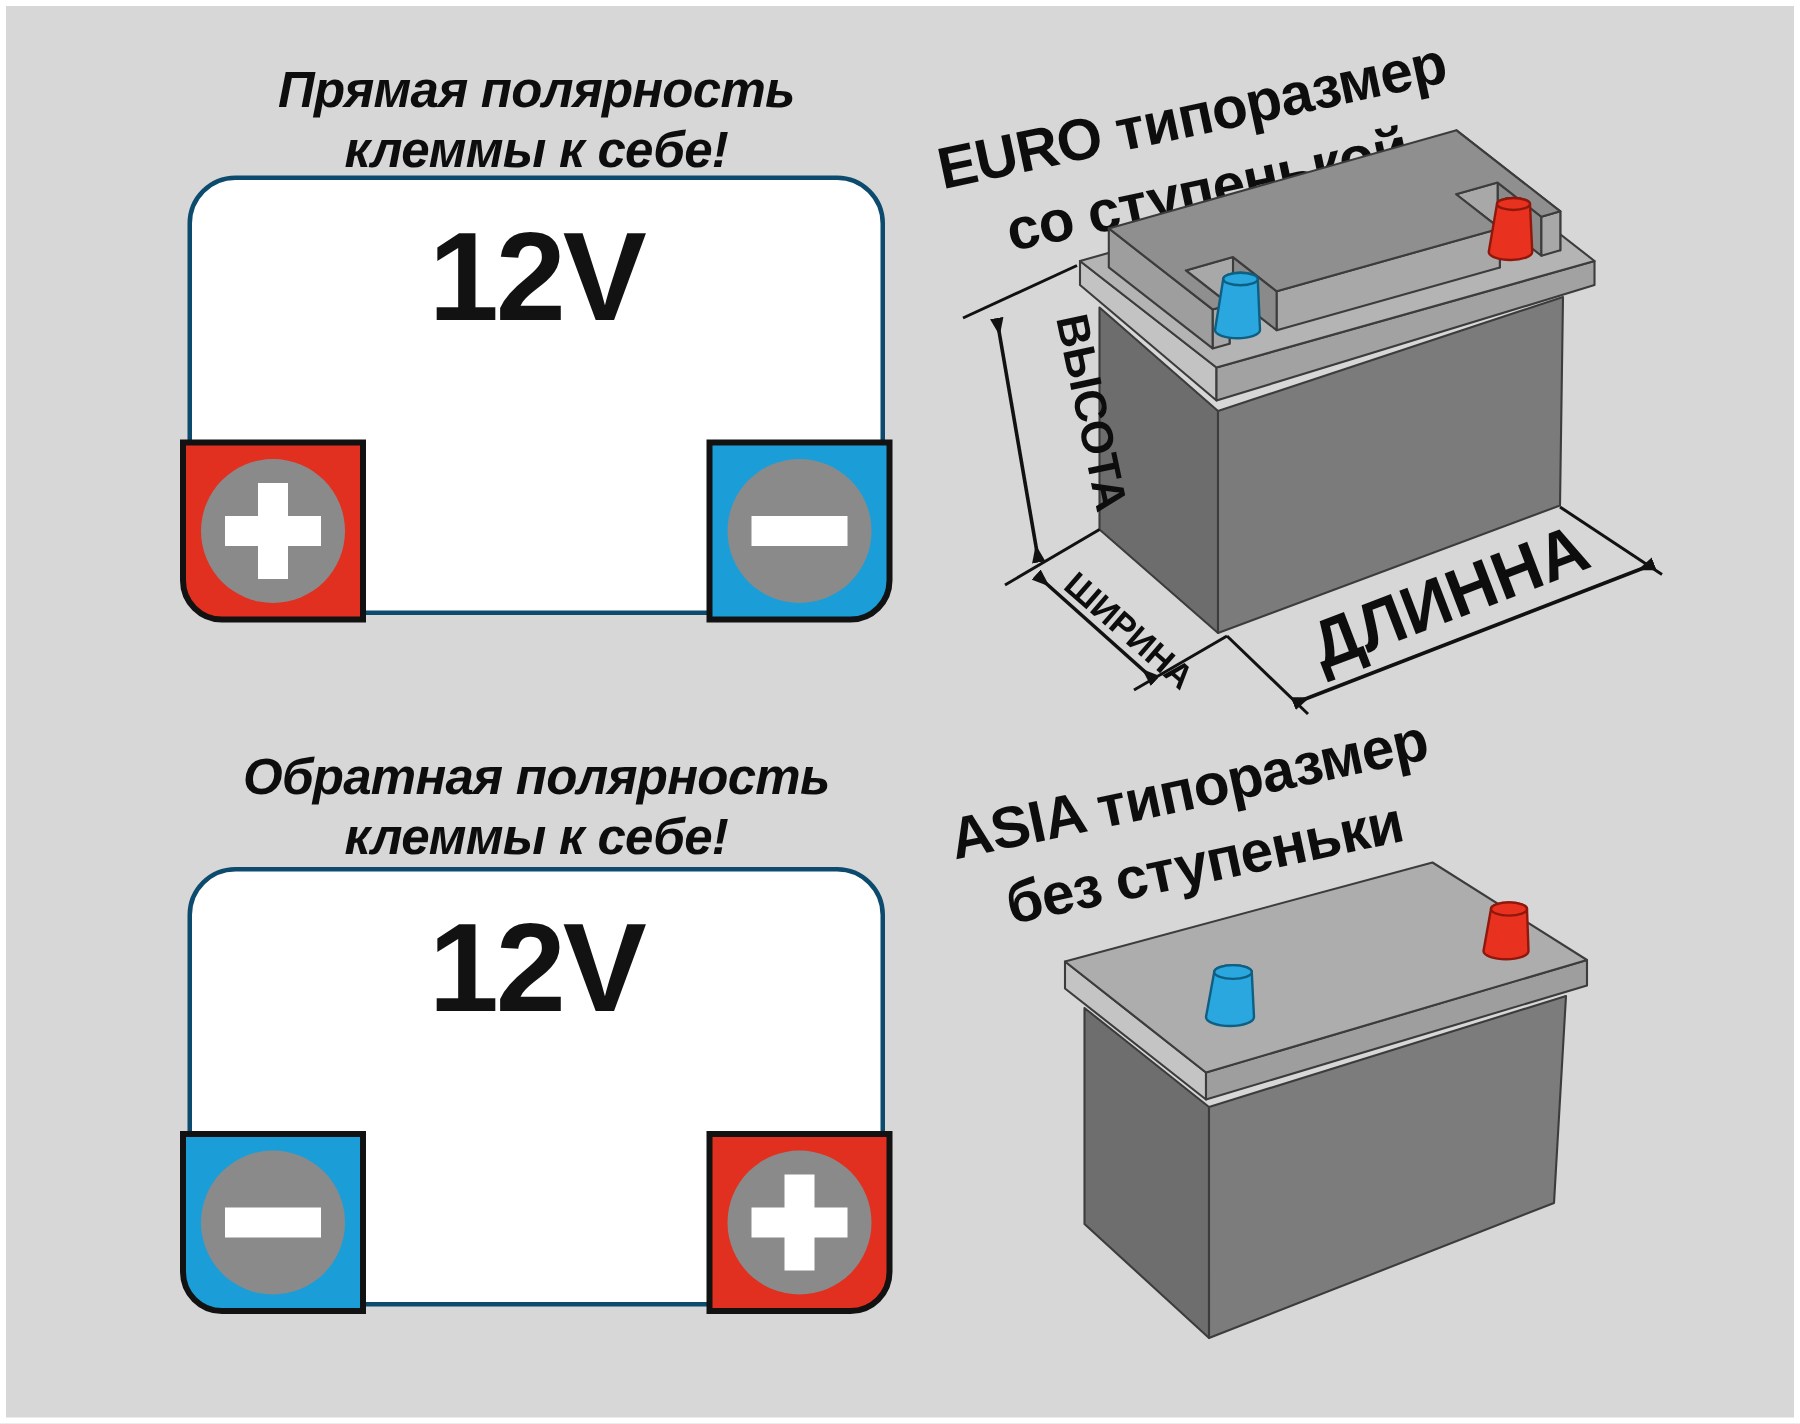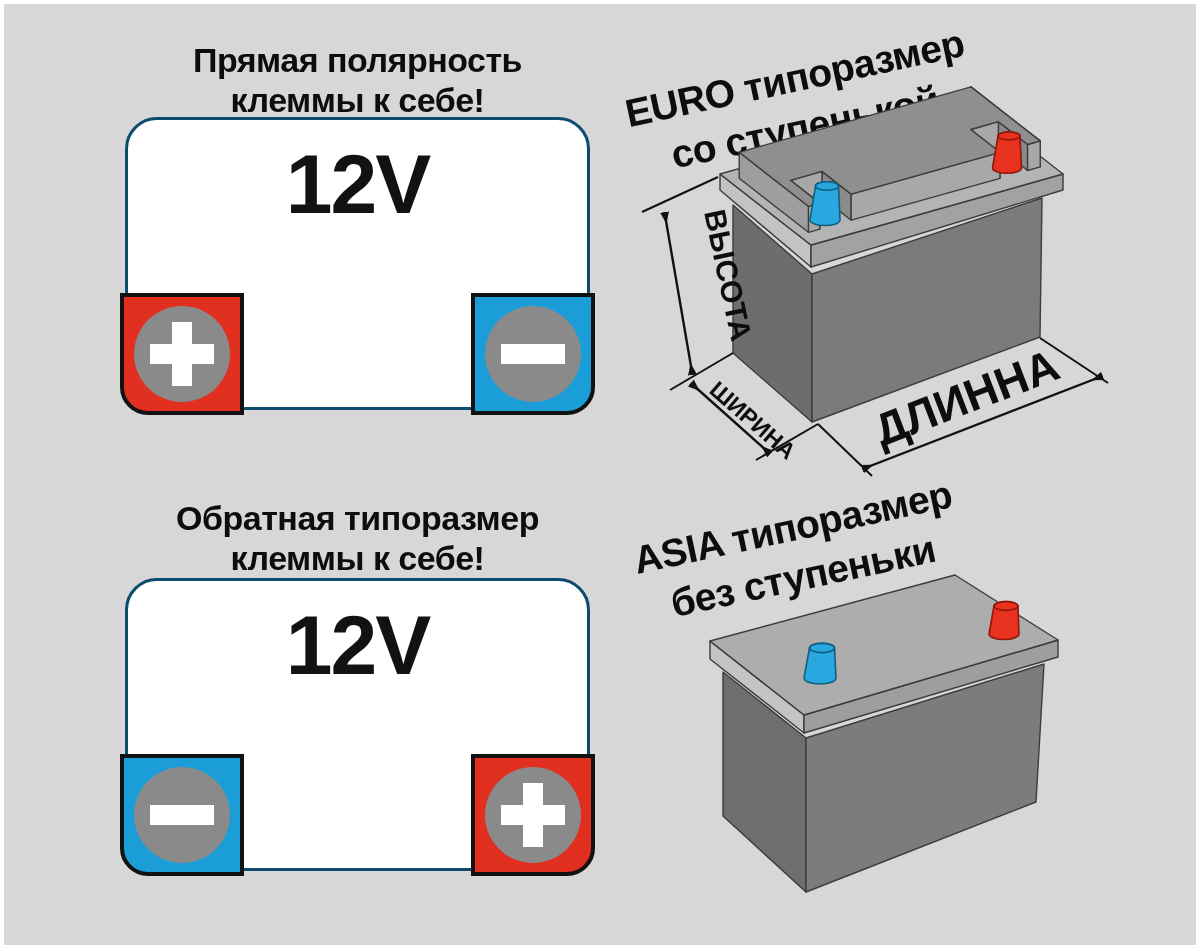--- a/index.html
+++ b/index.html
@@ -1,21 +1,21 @@
 <!DOCTYPE html>
 <html><head>
 <meta charset="utf-8">
 <style>
   html,body{margin:0;padding:0;}
   body{width:1200px;height:949px;overflow:hidden;font-family:"Liberation Sans","DejaVu Sans",sans-serif;}
   #stage{position:relative;width:1200px;height:949px;background:#d7d7d7;box-shadow:inset 0 0 0 4px #ffffff;}
 
   
   .pol-title{position:absolute;width:465px;text-align:center;font-size:34px;font-weight:bold;
-             color:#0d0d0d;line-height:40px;letter-spacing:-0.5px;}
+             color:#0d0d0d;line-height:40px;letter-spacing:-0.5px;font-style:italic;}
   .bbox{position:absolute;width:465px;height:293px;background:#ffffff;border:3px solid #0c4a6e;
         border-radius:32px;box-sizing:border-box;}
   .voltage{position:absolute;left:0;top:16px;width:100%;text-align:center;
            font-size:84px;font-weight:bold;color:#121212;letter-spacing:-2px;}
   .term{position:absolute;bottom:-8px;width:124px;height:122px;border:4px solid #121212;box-sizing:border-box;}
   .term.left{left:-8px;border-bottom-left-radius:28px;}
   .term.right{right:-8px;border-bottom-right-radius:28px;}
   .term .disc{position:absolute;left:10px;top:9px;width:96px;height:96px;border-radius:50%;background:#8a8a8a;}
   .bar{position:absolute;background:#ffffff;}
   .bar.h{left:16px;top:38px;width:64px;height:20px;}
@@ -49,21 +49,21 @@
       </div>
     </div>
     <div class="term right" style="background:#1b9ed8;">
       <div class="disc">
         <div class="bar h"></div>
       </div>
     </div>
   </div>
 
   <div class="pol-title" style="left:125px;top:498px;">
-    <div>Обратная типоразмер</div>
+    <div>Обратная полярность</div>
     <div>клеммы к себе!</div>
   </div>
 
   <div class="bbox" style="left:125px;top:578px;">
     <div class="voltage">12V</div>
     <div class="term left" style="background:#1b9ed8;">
       <div class="disc">
         <div class="bar h"></div>
       </div>
     </div>

